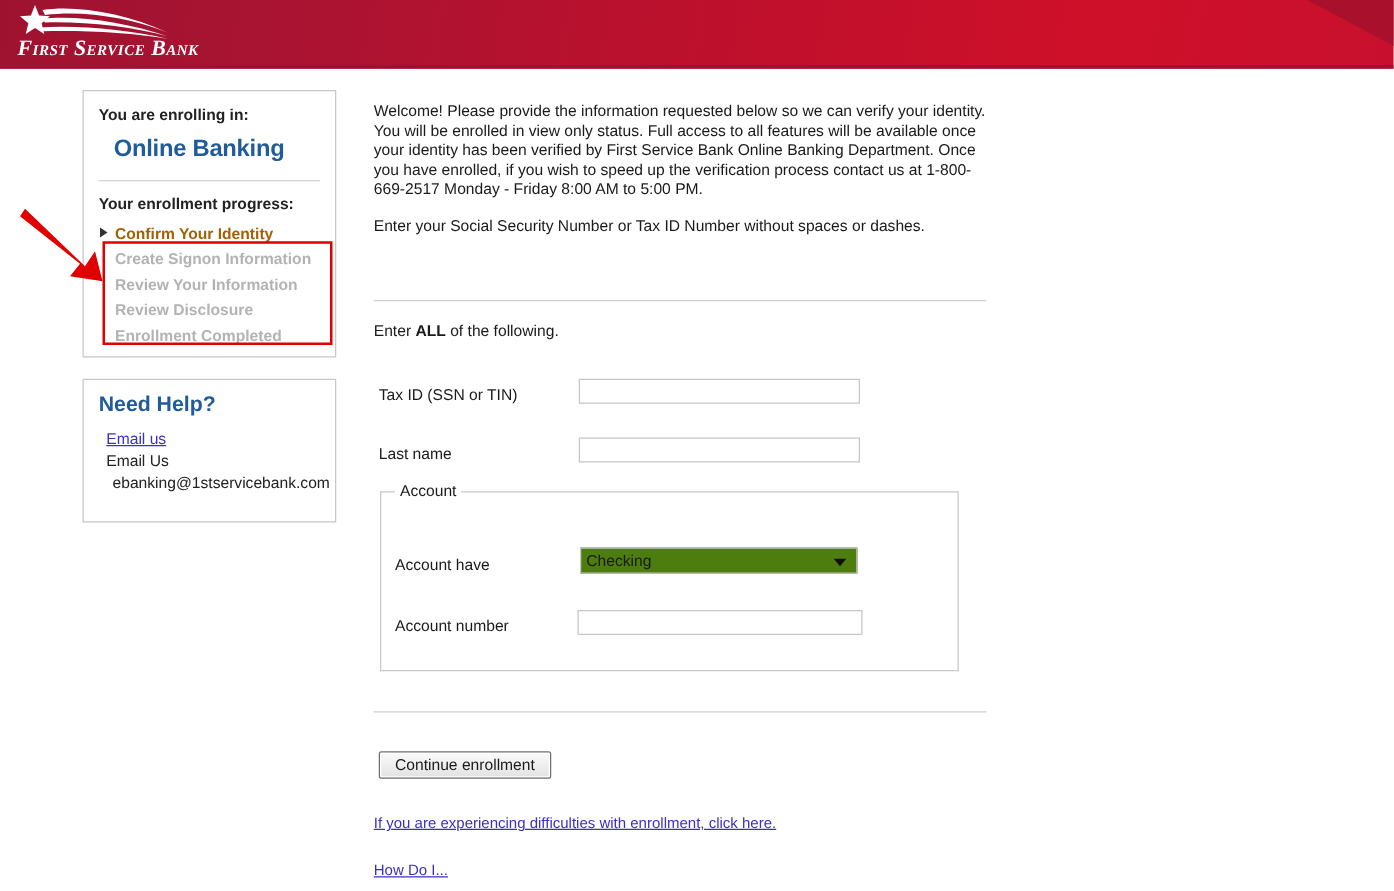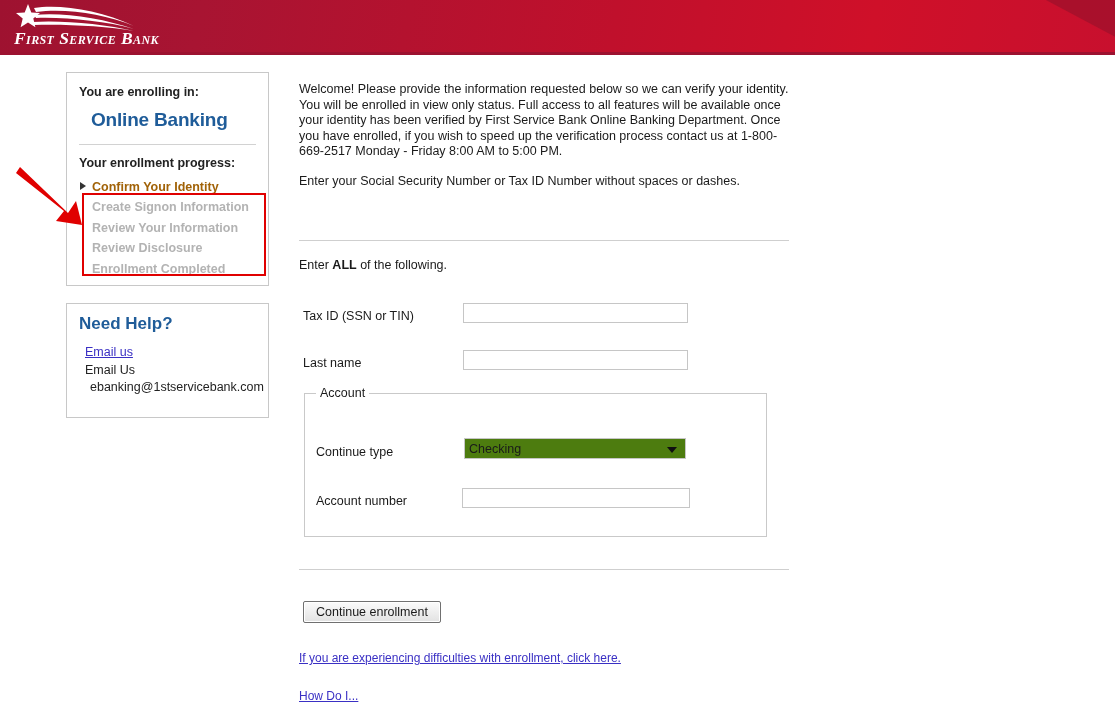--- a/index.html
+++ b/index.html
@@ -435,21 +435,21 @@
 <div class="field-row" id="row-lastname">
   <label class="field-label">Last name</label>
   <input class="text-input" type="text" value="" style="">
 </div>
 
 <fieldset id="account-fieldset">
   <legend id="account-legend">Account</legend>
 </fieldset>
 
 <div class="field-row" id="row-acct-type">
-  <label class="field-label">Continue type</label>
+  <label class="field-label">Account have</label>
   <div id="acct-type-select">
     <span>Checking</span>
     <span id="acct-type-arrow"></span>
   </div>
 </div>
 
 <div class="field-row" id="row-acct-number">
   <label class="field-label">Account number</label>
   <input class="text-input" type="text" value="" style="">
 </div>

